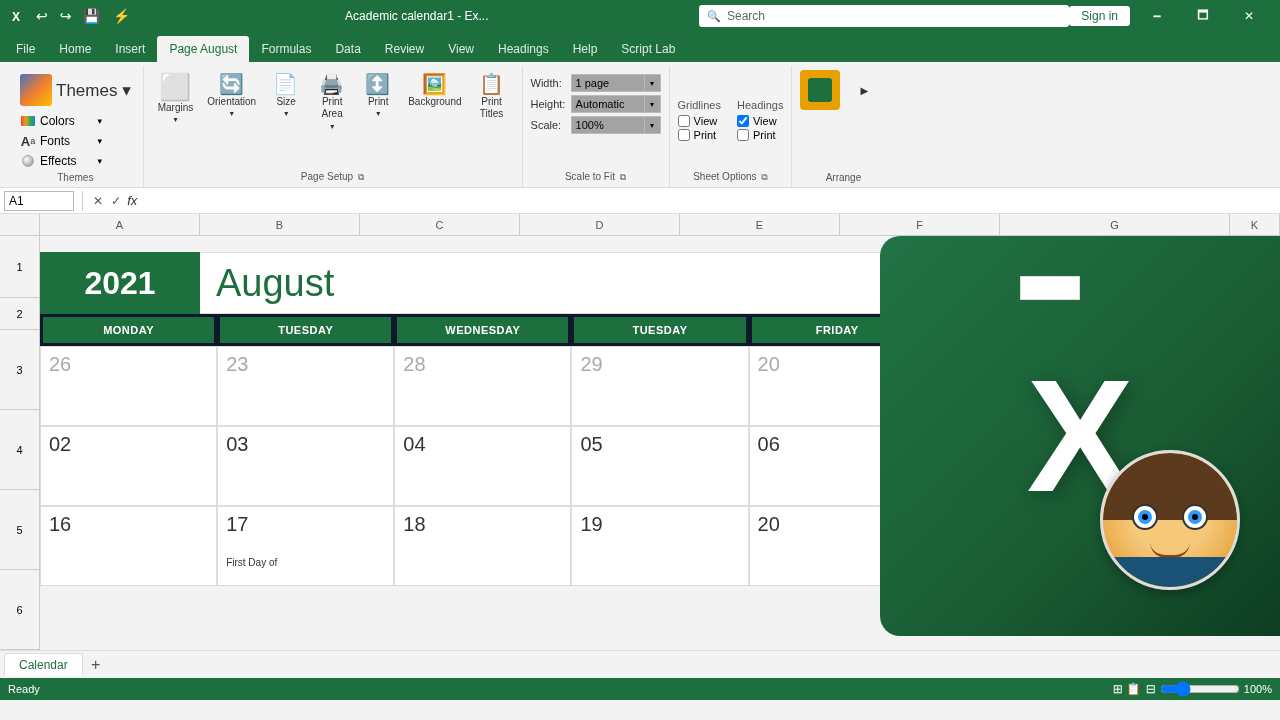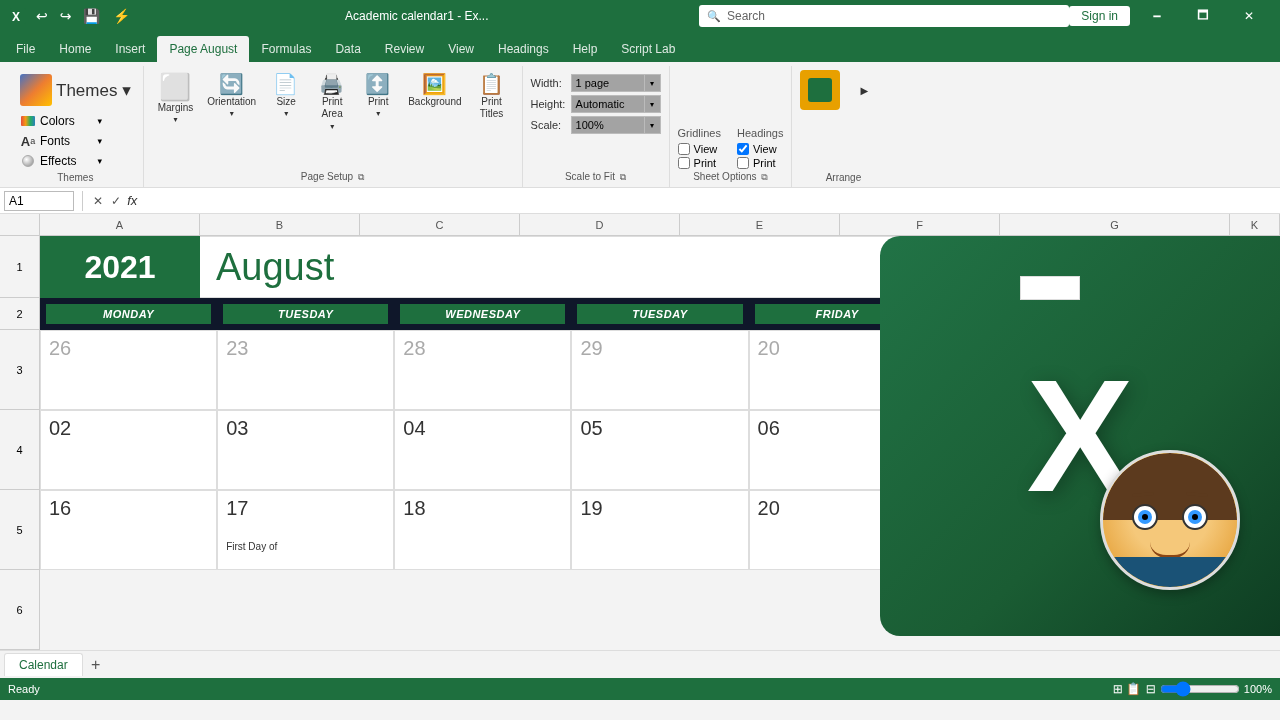--- a/index.html
+++ b/index.html
@@ -184,21 +184,21 @@
       height: 18px;
       width: 90px;
     }
     .dropdown-control span { flex: 1; font-size: 11px; padding: 0 4px; }
     .dropdown-arrow-btn { width: 16px; border-left: 1px solid #bbb; height: 100%; display: flex; align-items: center; justify-content: center; font-size: 8px; cursor: pointer; }
 
     
     .sheet-opts-group .ribbon-group-content {
       flex-direction: row;
       gap: 16px;
-      align-items: flex-end;
+      align-items: center;
     }
     .sheet-opt-col {
       display: flex;
       flex-direction: column;
       gap: 2px;
     }
     .sheet-opt-title { font-size: 11px; color: #555; margin-bottom: 2px; }
     .sheet-opt-row {
       display: flex;
       align-items: center;
@@ -254,20 +254,21 @@
     }
 
     .calendar-grid {
       width: 100%;
     }
 
     
     .cal-header-row {
       display: flex;
       height: 62px;
+      margin-top: 16px;
     }
     .cal-year-cell {
       background: #1e6f3e;
       color: white;
       font-size: 32px;
       font-weight: bold;
       display: flex;
       align-items: center;
       justify-content: center;
       width: 160px;
@@ -293,23 +294,22 @@
     }
     .cal-dow-cell {
       flex: 1;
       background: #1e6f3e;
       color: white;
       font-size: 11px;
       font-weight: bold;
       display: flex;
       align-items: center;
       justify-content: center;
-      border: 6px solid #0f172a;
+      border: 3px solid #0f172a;
       letter-spacing: 0.5px;
-      font-style: italic;
     }
     .cal-dow-cell.sunday { background: #c0392b; }
 
     
     .cal-week-row {
       display: flex;
       height: 80px;
     }
     .cal-day-cell {
       flex: 1;

